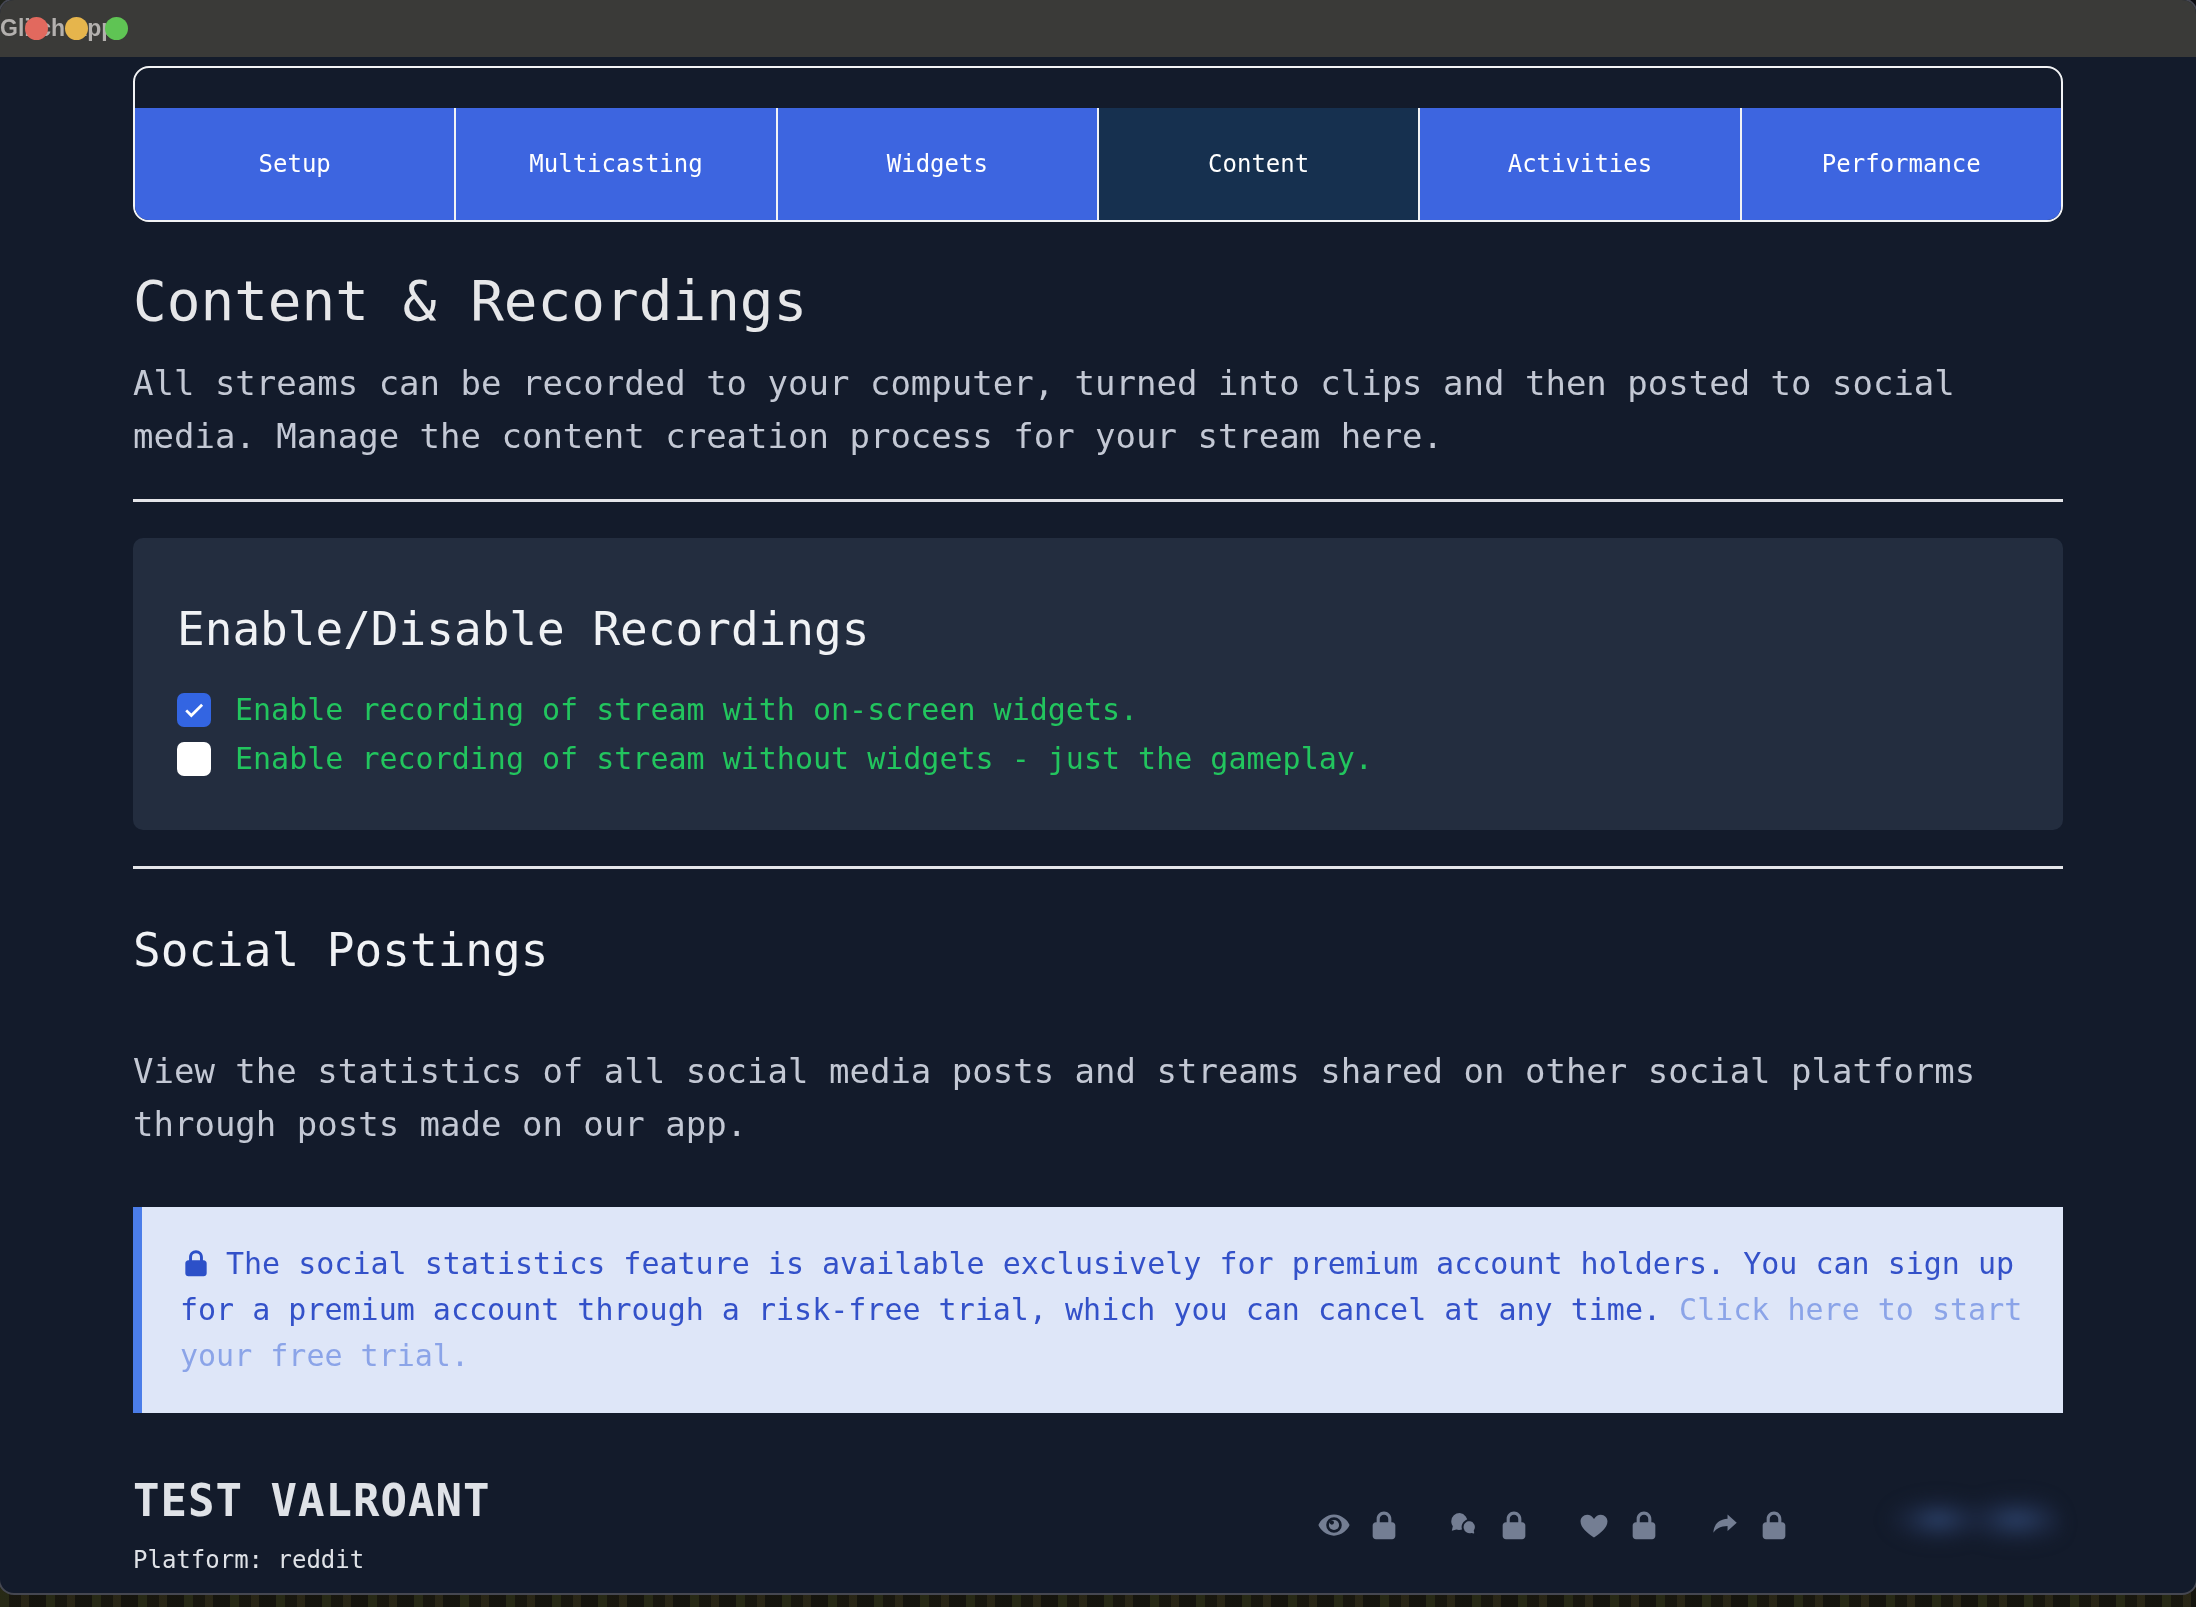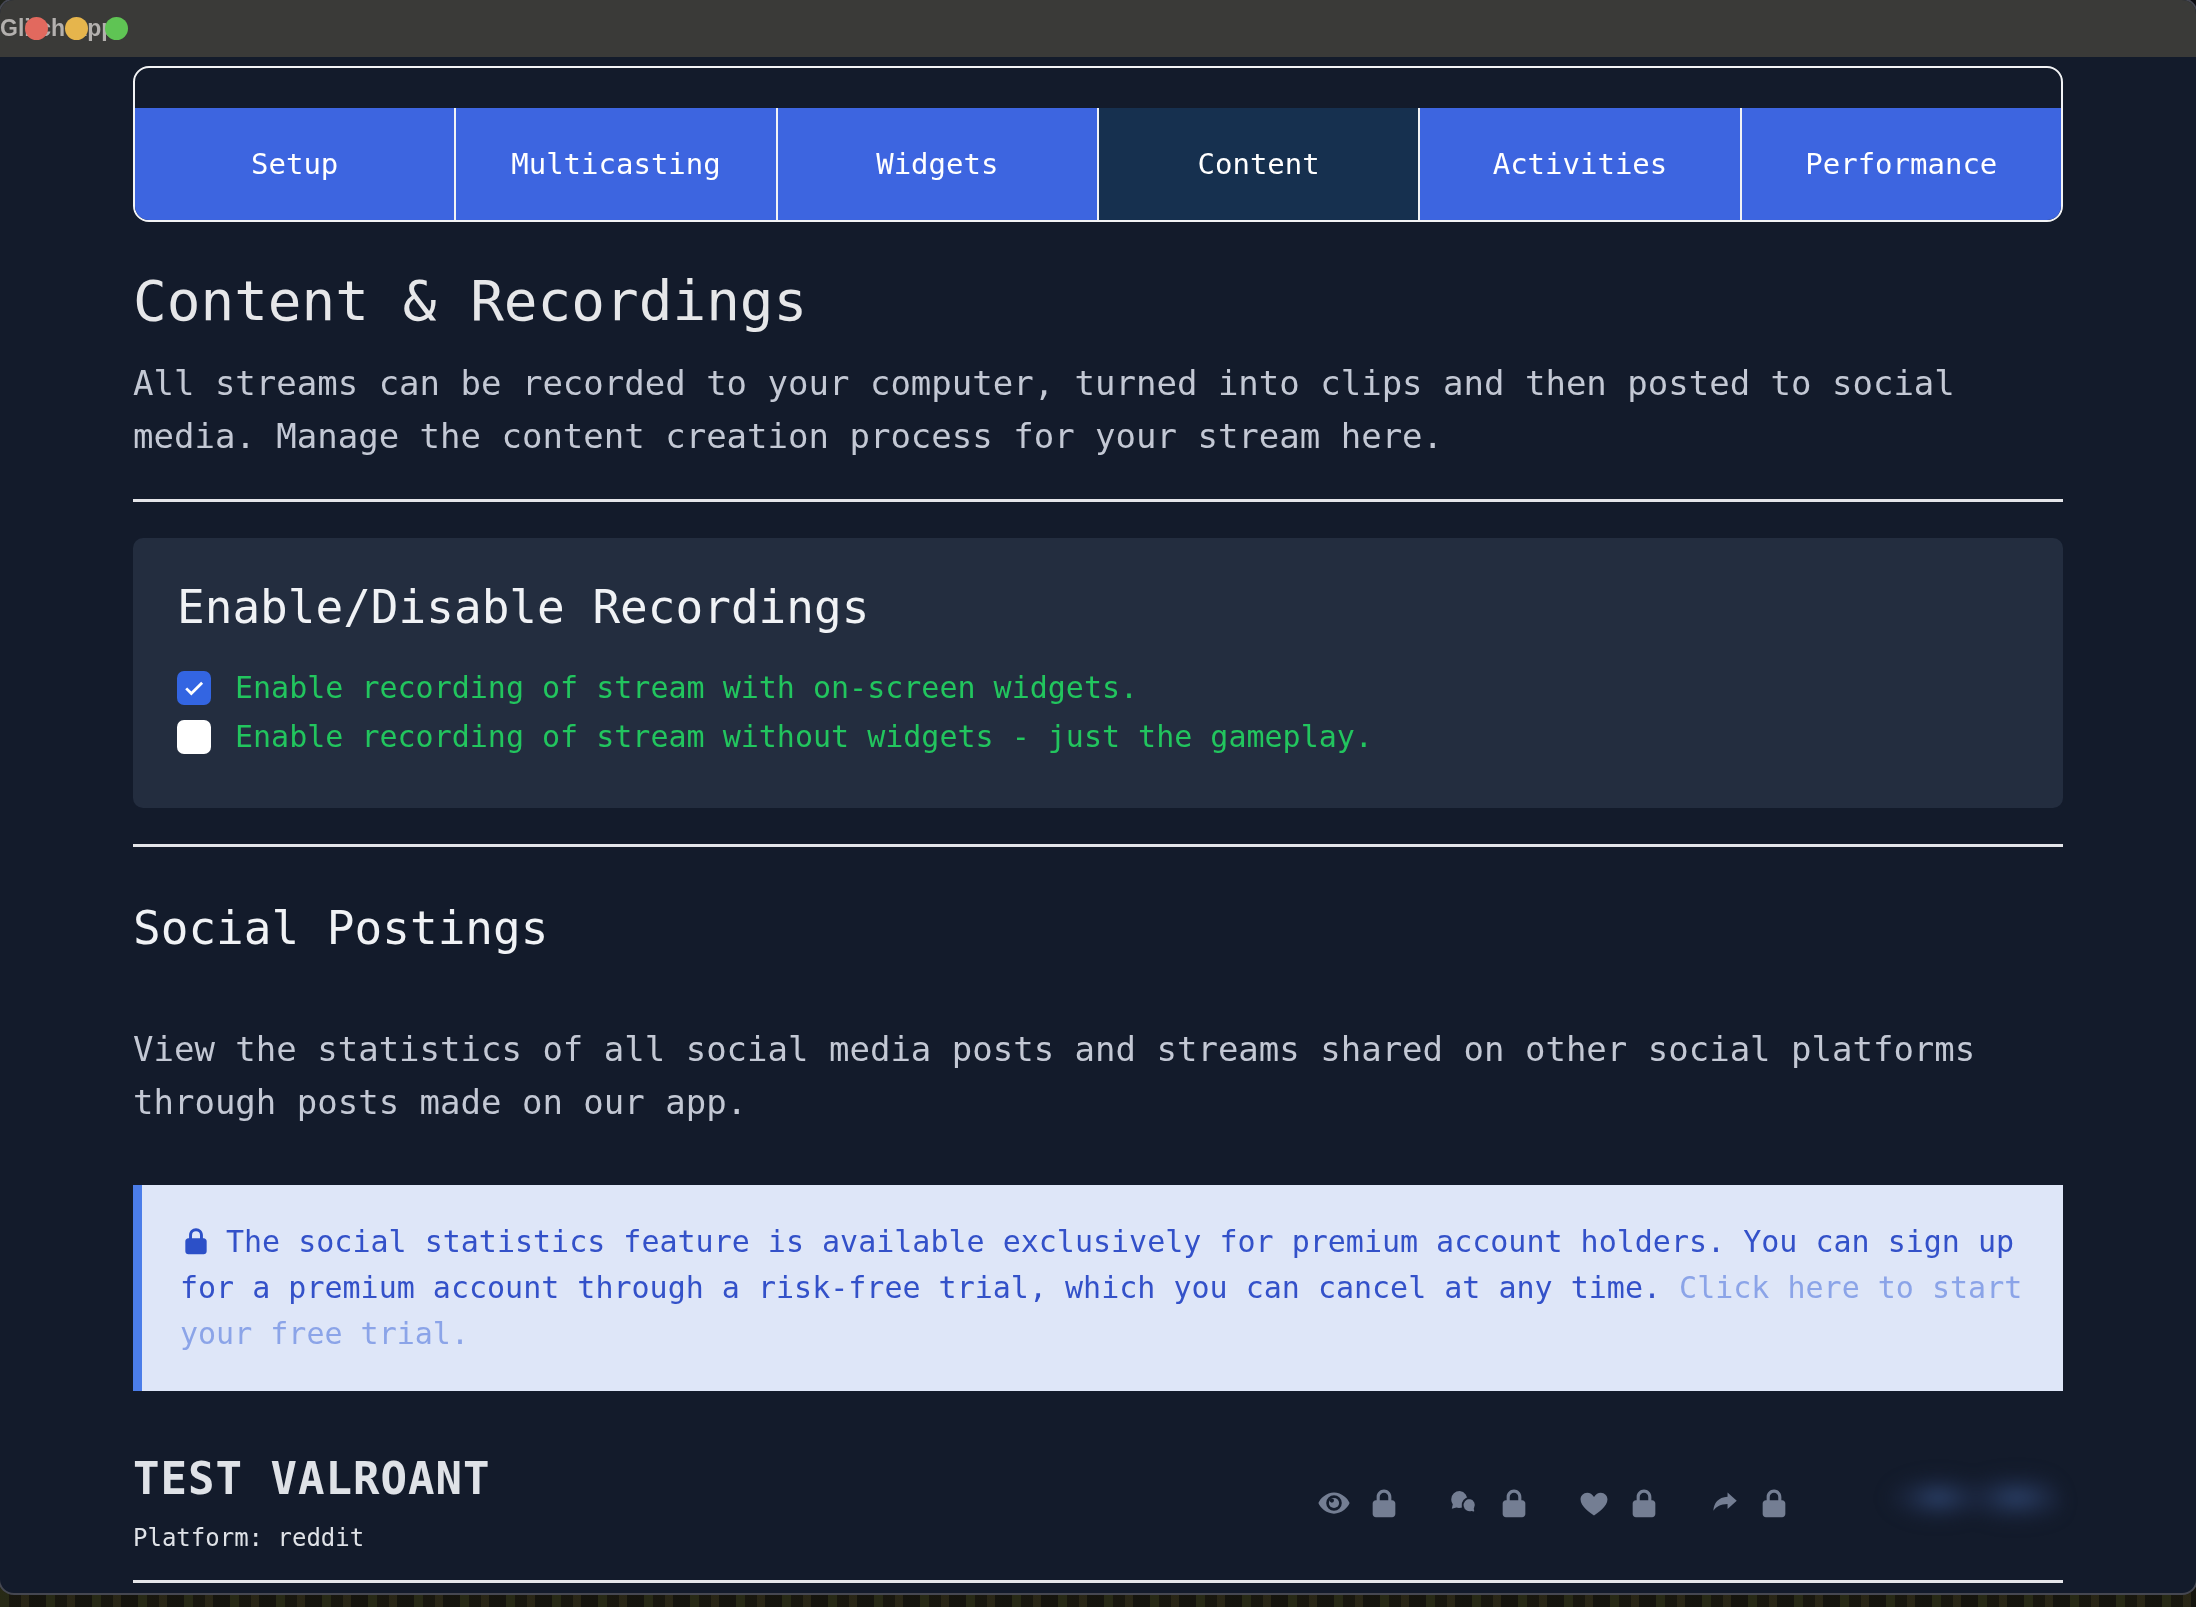--- a/index.html
+++ b/index.html
@@ -37,33 +37,33 @@
 
   .content { padding:0 133px; }
 
   
   .tabbar {
     margin-top:9px; height:156px; display:flex;
     border:2px solid #f2f3f5; border-radius:16px; overflow:hidden;
   }
   .tab {
     flex:1; display:flex; align-items:center; justify-content:center;
-    background:#3d65e0; color:#ffffff; font-size:29px;
+    background:#3d65e0; color:#ffffff; font-size:24px;
     border-right:2px solid #f2f3f5; cursor:pointer;margin-top:40px;
   }
   .tab:last-child { border-right:none; }
   .tab.active { background:#16304f; }
 
   
   .page-title { margin-top:46px; font-size:56px; font-weight:normal; color:#e6e7e9; }
   .body-text  { margin-top:24px; font-size:34px; line-height:53px; color:#c3c8d4; }
   .divider { border:none; border-top:3px solid #e4e5e9; margin-top:36px; }
 
   
-  .panel { margin-top:36px; background:#232d3f; border-radius:10px; padding:42px 44px 54px; }
+  .panel { margin-top:36px; background:#232d3f; border-radius:10px; padding:64px 44px 54px; }
   .panel-title { font-size:46px; font-weight:normal; color:#f0f2f5; }
   .options { margin-top:36px; }
   .option { display:flex; align-items:center; gap:24px; margin-top:14px; }
   .checkbox {
     width:34px; height:34px; border-radius:7px; background:#ffffff;
     flex:0 0 auto; display:flex; align-items:center; justify-content:center; cursor:pointer;
   }
   .checkbox.checked { background:#3365e2; }
   .checkbox svg { width:26px; height:26px; }
   .option-label { font-size:30px; color:#22c55e; }

